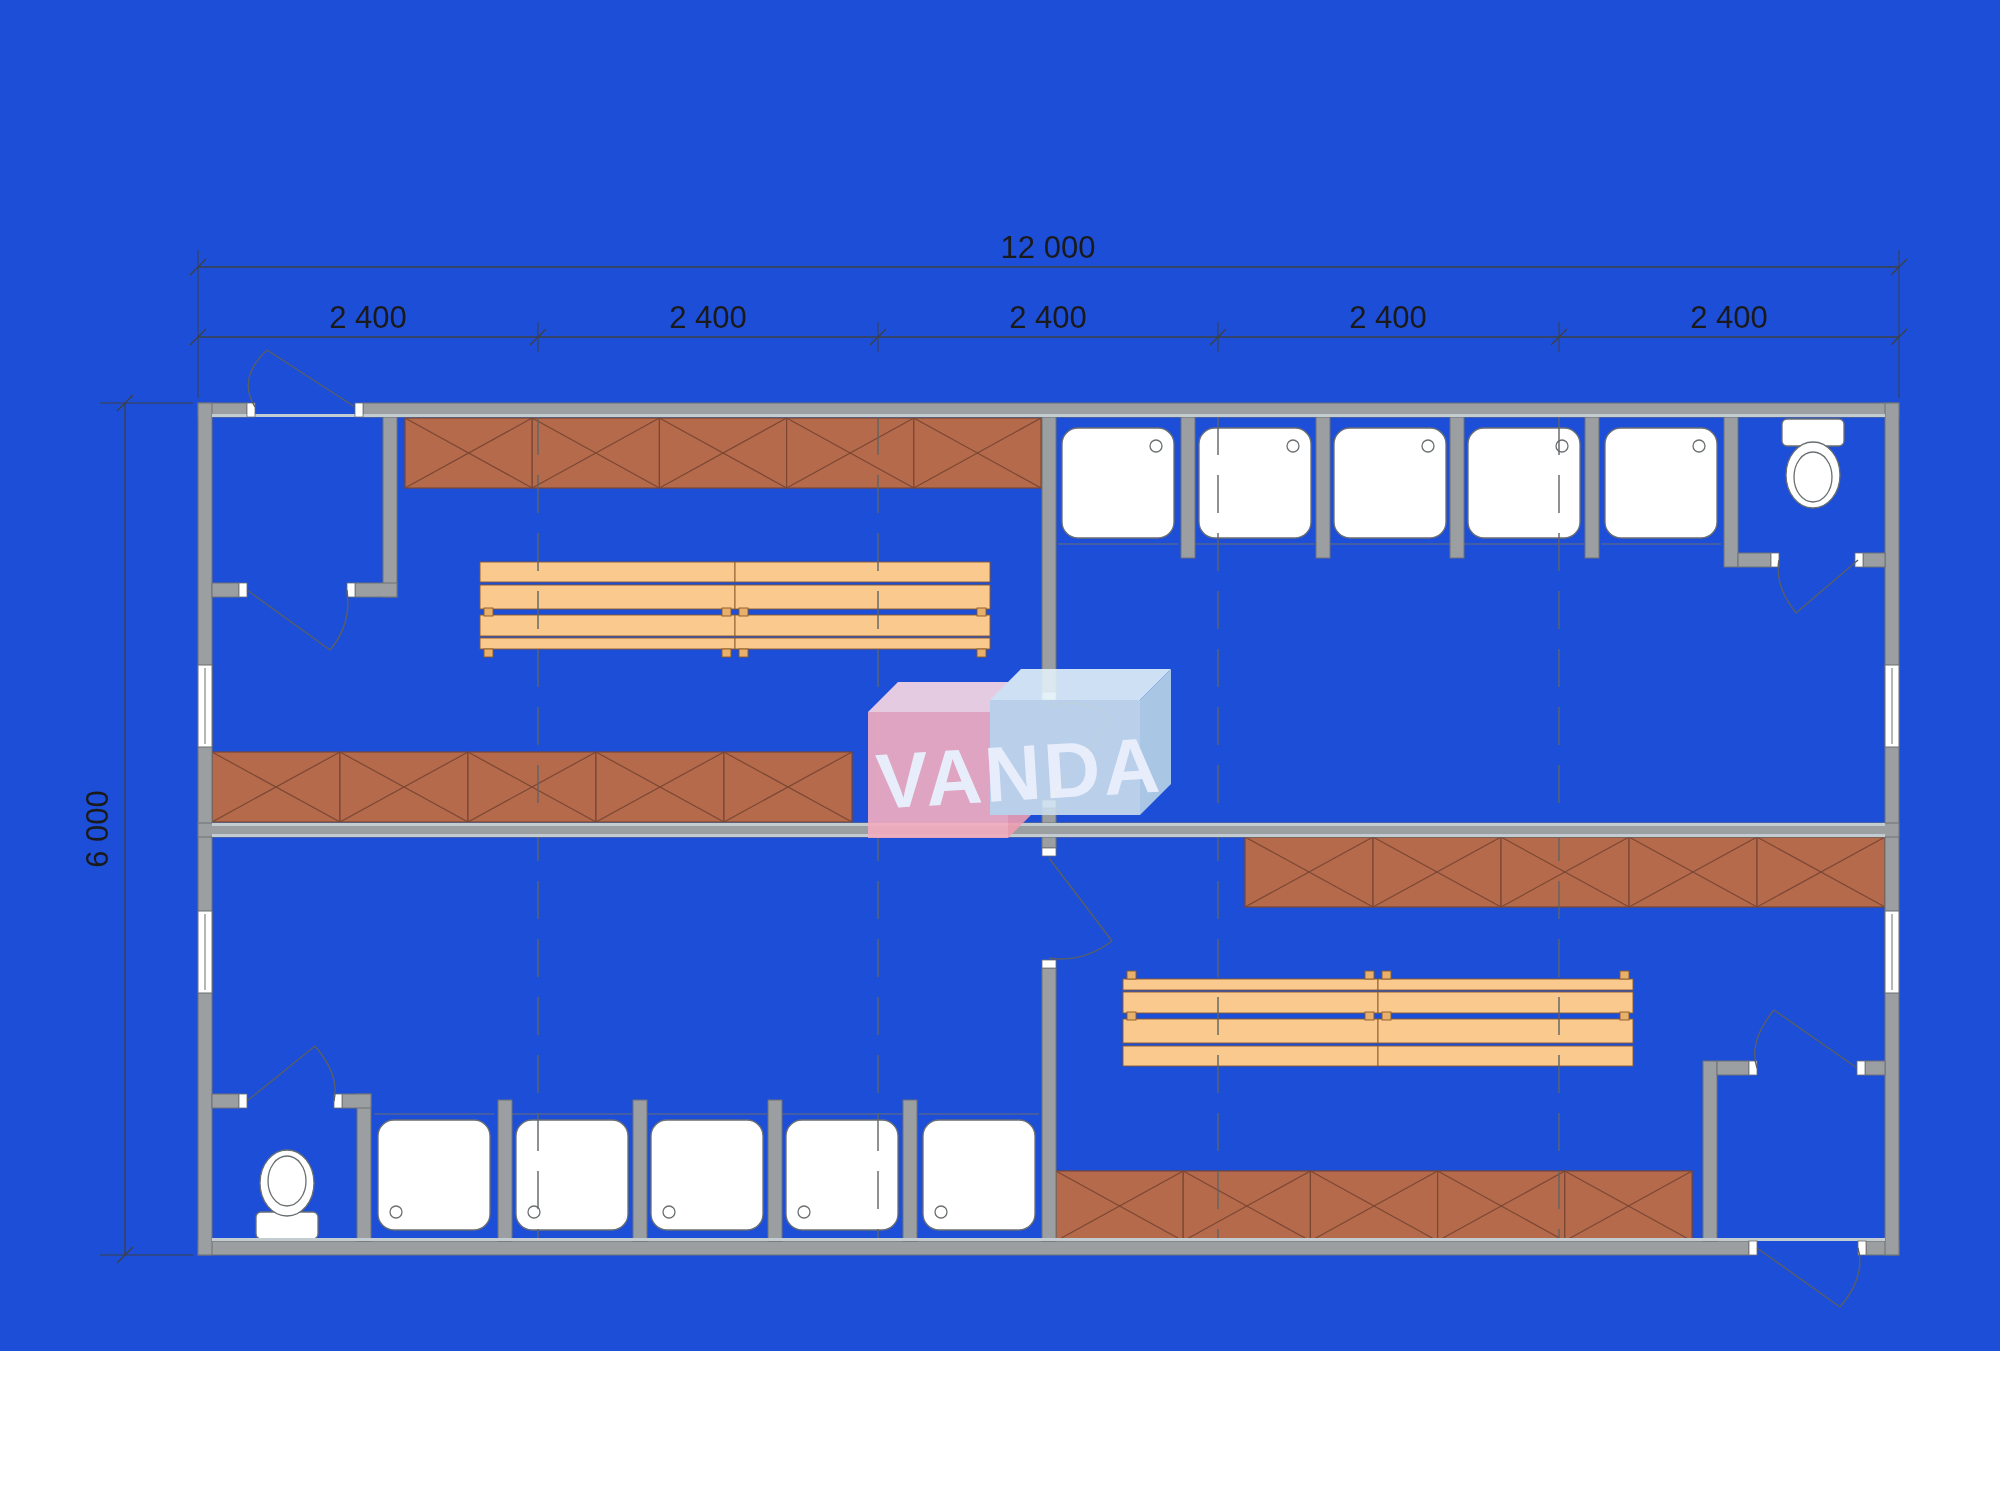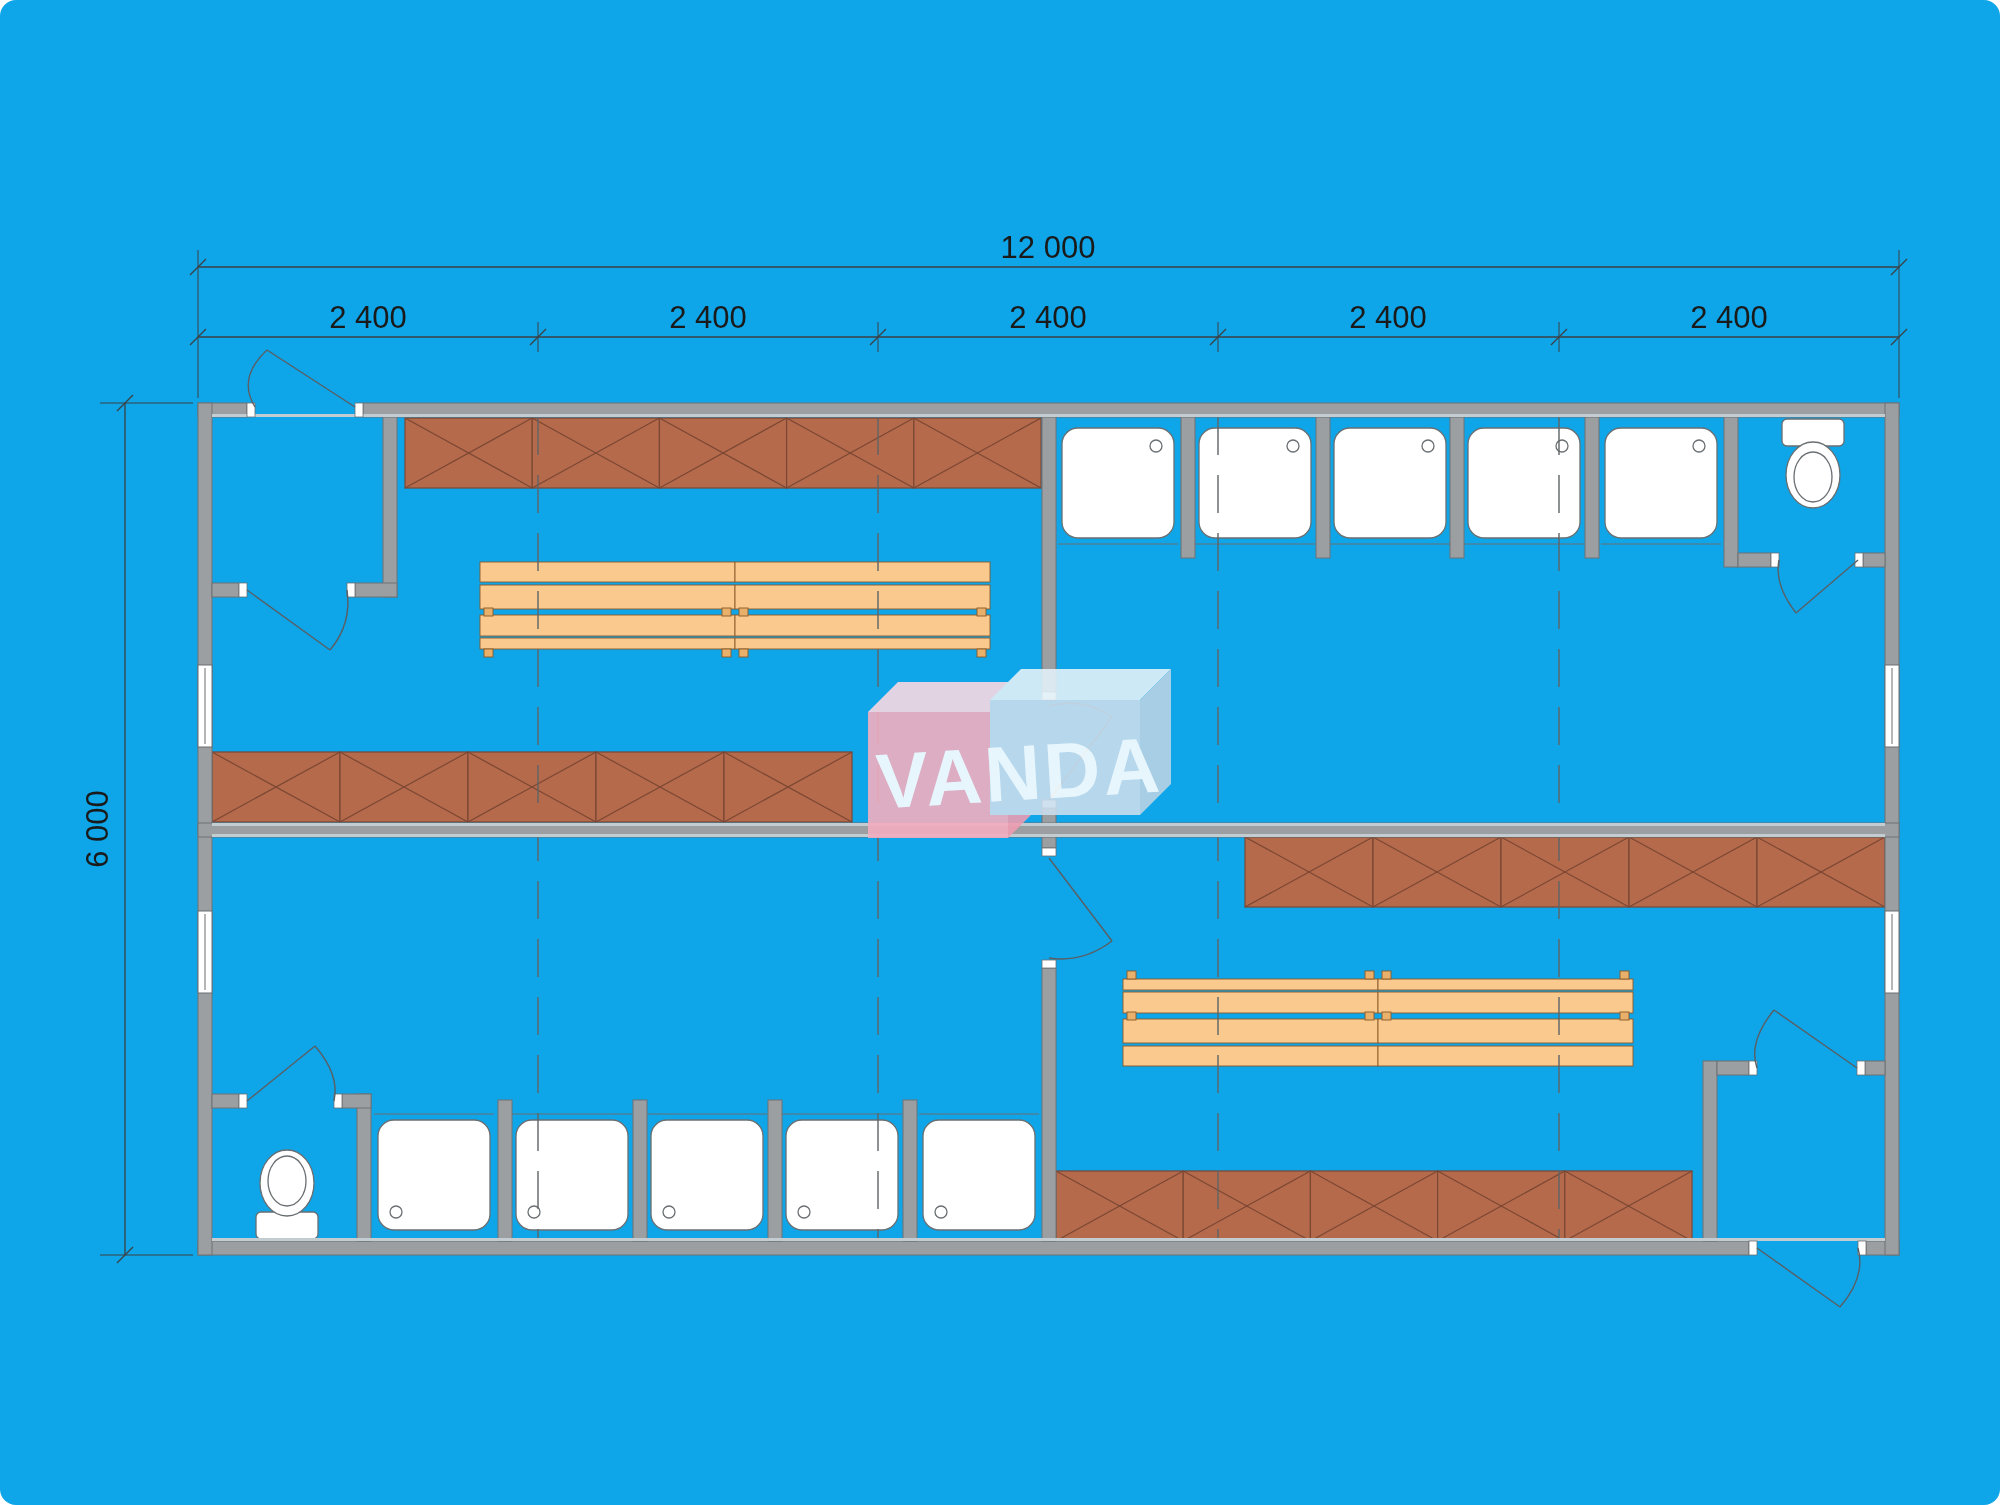--- a/index.html
+++ b/index.html
@@ -1,17 +1,17 @@
 <!DOCTYPE html>
 <html><head>
 <meta charset="utf-8">
 <style>
   html,body{margin:0;padding:0;background:#ffffff;}
-  #canvas{position:relative;width:2000px;height:1505px;background:#0ea5e9;overflow:hidden;
-          font-family:"Liberation Sans", sans-serif;border-radius:16px;}
+  #canvas{position:relative;width:2000px;height:1351px;background:#1d4ed8;overflow:hidden;
+          font-family:"Liberation Sans", sans-serif;}
   svg{position:absolute;left:0;top:0;}
   text.dim{font-family:"Liberation Sans", sans-serif;font-size:31px;}
   text.logo{font-family:"Liberation Sans", sans-serif;font-weight:bold;font-size:78px;letter-spacing:3px;}
 </style>
 </head>
 <body>
 
 <div id="canvas">
 <svg width="2000" height="1505" viewBox="0 0 2000 1505">
 

